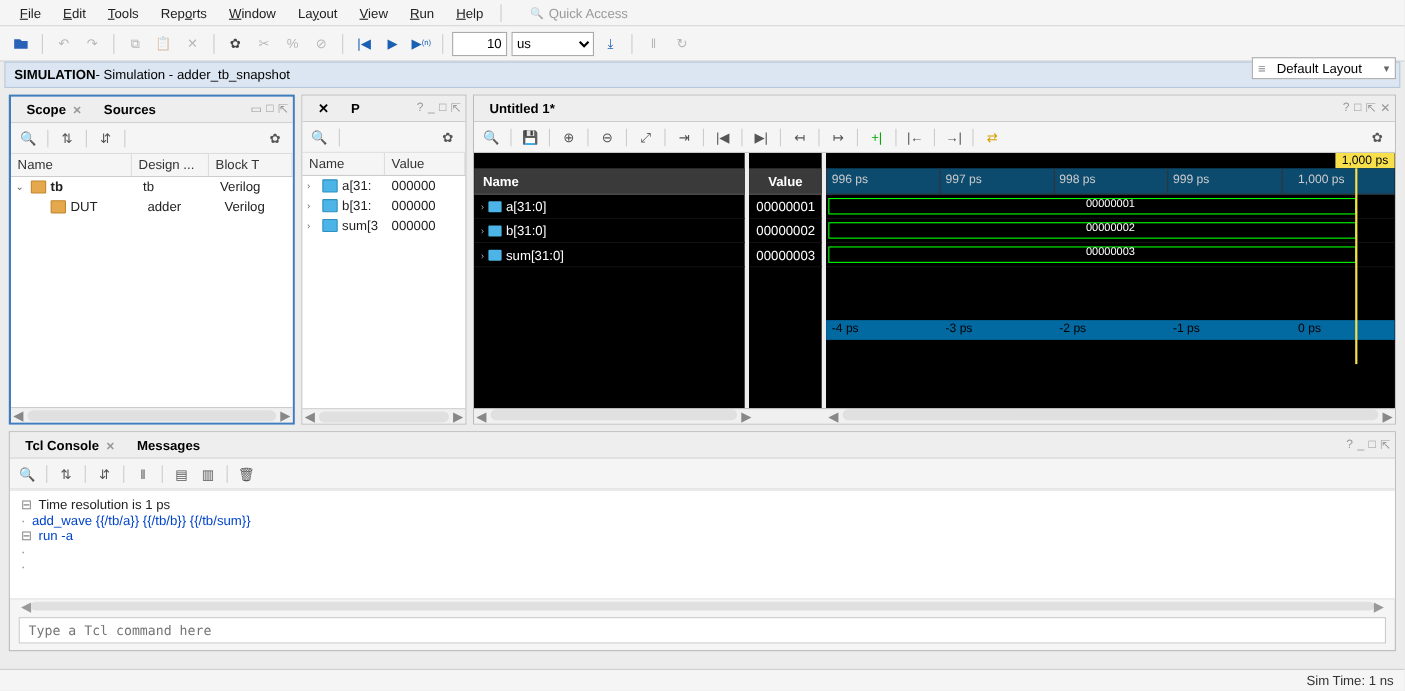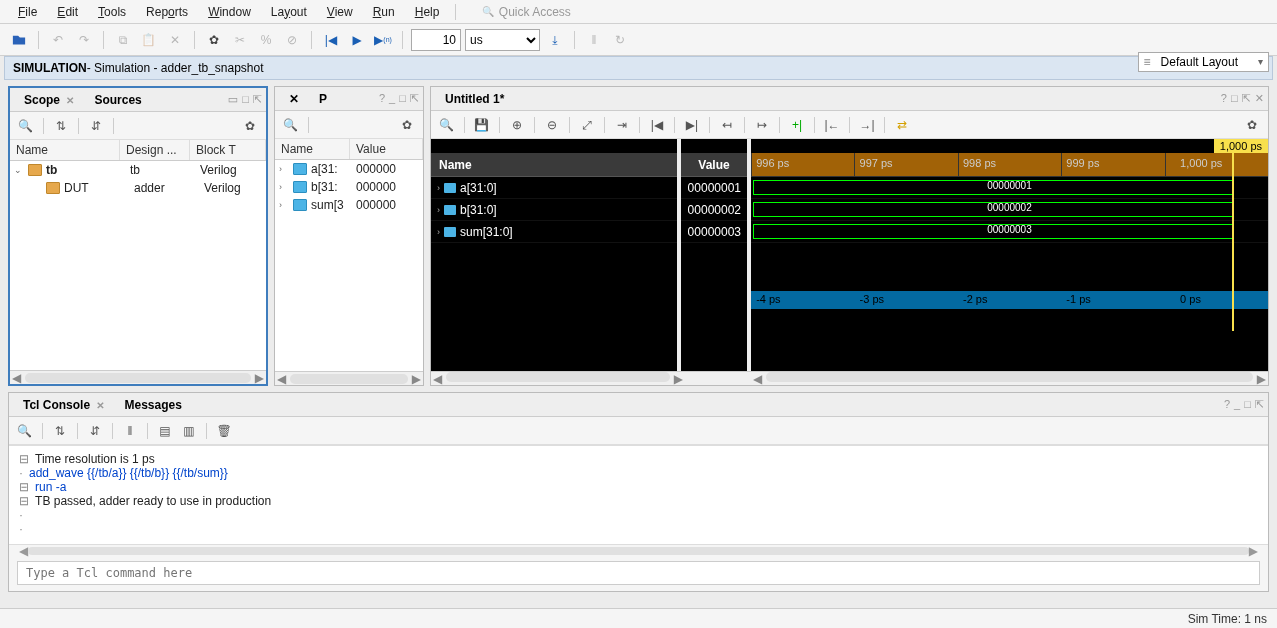--- a/index.html
+++ b/index.html
@@ -62,21 +62,21 @@
 .wave-body { flex:1; background:#000; display:flex; color:#fff; font-family: monospace; font-size:11px; position:relative; overflow:hidden;}
 .wave-names { width:250px; border-right:4px solid #eee; background:#000; }
 .wave-values { width:70px; border-right:4px solid #eee; background:#000; }
 .wave-plot { flex:1; background:#000; position:relative;}
 .wave-header-row { background:#3a3a3a; height:24px; display:flex; align-items:center; padding:0 8px; color:#fff; font-weight:bold; border-bottom:1px solid #555; font-family:Arial;}
 .wave-row { height:22px; display:flex; align-items:center; padding:0 6px; border-bottom:1px solid #111;}
 .wave-row .exp { color:#aaa; font-size:9px; margin-right:4px;}
 .wave-row .sigicon { width:12px; height:10px; background:#4cb4e6; margin-right:4px; border-radius:1px;}
 
 .wave-plot .cursor-label { position:absolute; top:0; right:0; background:#f8e04c; color:#000; padding:1px 6px; font-size:11px; }
-.wave-plot .time-ruler { height:24px; background:#a16207; border-bottom:1px solid #333; position:relative; }
+.wave-plot .time-ruler { height:24px; background:#0c4a6e; border-bottom:1px solid #333; position:relative; }
 .wave-plot .time-ruler .tick { position:absolute; top:4px; color:#ccc; font-size:11px; }
 .wave-plot .signal-row { height:22px; position:relative; border-bottom:1px solid #111;}
 .wave-plot .signal-row .bus-shape { position:absolute; left:2px; right:35px; top:3px; bottom:3px; border:1px solid #00ff00; }
 .wave-plot .signal-row .bus-label { position:absolute; left:50%; top:3px; transform:translateX(-50%); color:#fff; font-size:10px;}
 .wave-plot .yellow-ruler { position:absolute; left:0; right:0; height:18px; background:#0369a1; color:#000;}
 .wave-plot .yellow-ruler .tick { position:absolute; top:2px; font-size:11px; color:#000;}
 .wave-plot .gridline { position:absolute; top:0; bottom:0; width:1px; background:#333;}
 .wave-plot .cursor-line { position:absolute; top:14px; bottom:40px; right:34px; width:2px; background:#f8e04c;}
 
 .panel-scrollbar { height:14px; background:#f0f0f0; border-top:1px solid #ccc; display:flex; align-items:center; justify-content:space-between; padding:0 2px; color:#888; font-size:10px;}
@@ -394,21 +394,20 @@
       <span class="pt-sep"></span>
     <span class="pt-btn">▤</span>
     <span class="pt-btn">▥</span>
       <span class="pt-sep"></span>
     <span class="pt-btn">🗑</span>
   </div>
   <div class="console-body">
     <div class="line"><span class="marker">⊟</span><span>Time resolution is 1 ps</span></div>
     <div class="line blue"><span class="marker">·</span><span>add_wave {{/tb/a}} {{/tb/b}} {{/tb/sum}}</span></div>
     <div class="line blue"><span class="marker">⊟</span><span>run -a</span></div>
-    <div class="line"><span class="marker">⊟</span><span>TB passed, adder ready to use in production</span></div>
     <div class="line"><span class="marker">·</span></div>
     <div class="line"><span class="marker">·</span></div>
   </div>
   <div class="console-hscroll">
       <span>◀</span>
       <div class="sb-track"></div>
       <span>▶</span>
     </div>
   <input class="console-input" placeholder="Type a Tcl command here" style="">
 </div>

